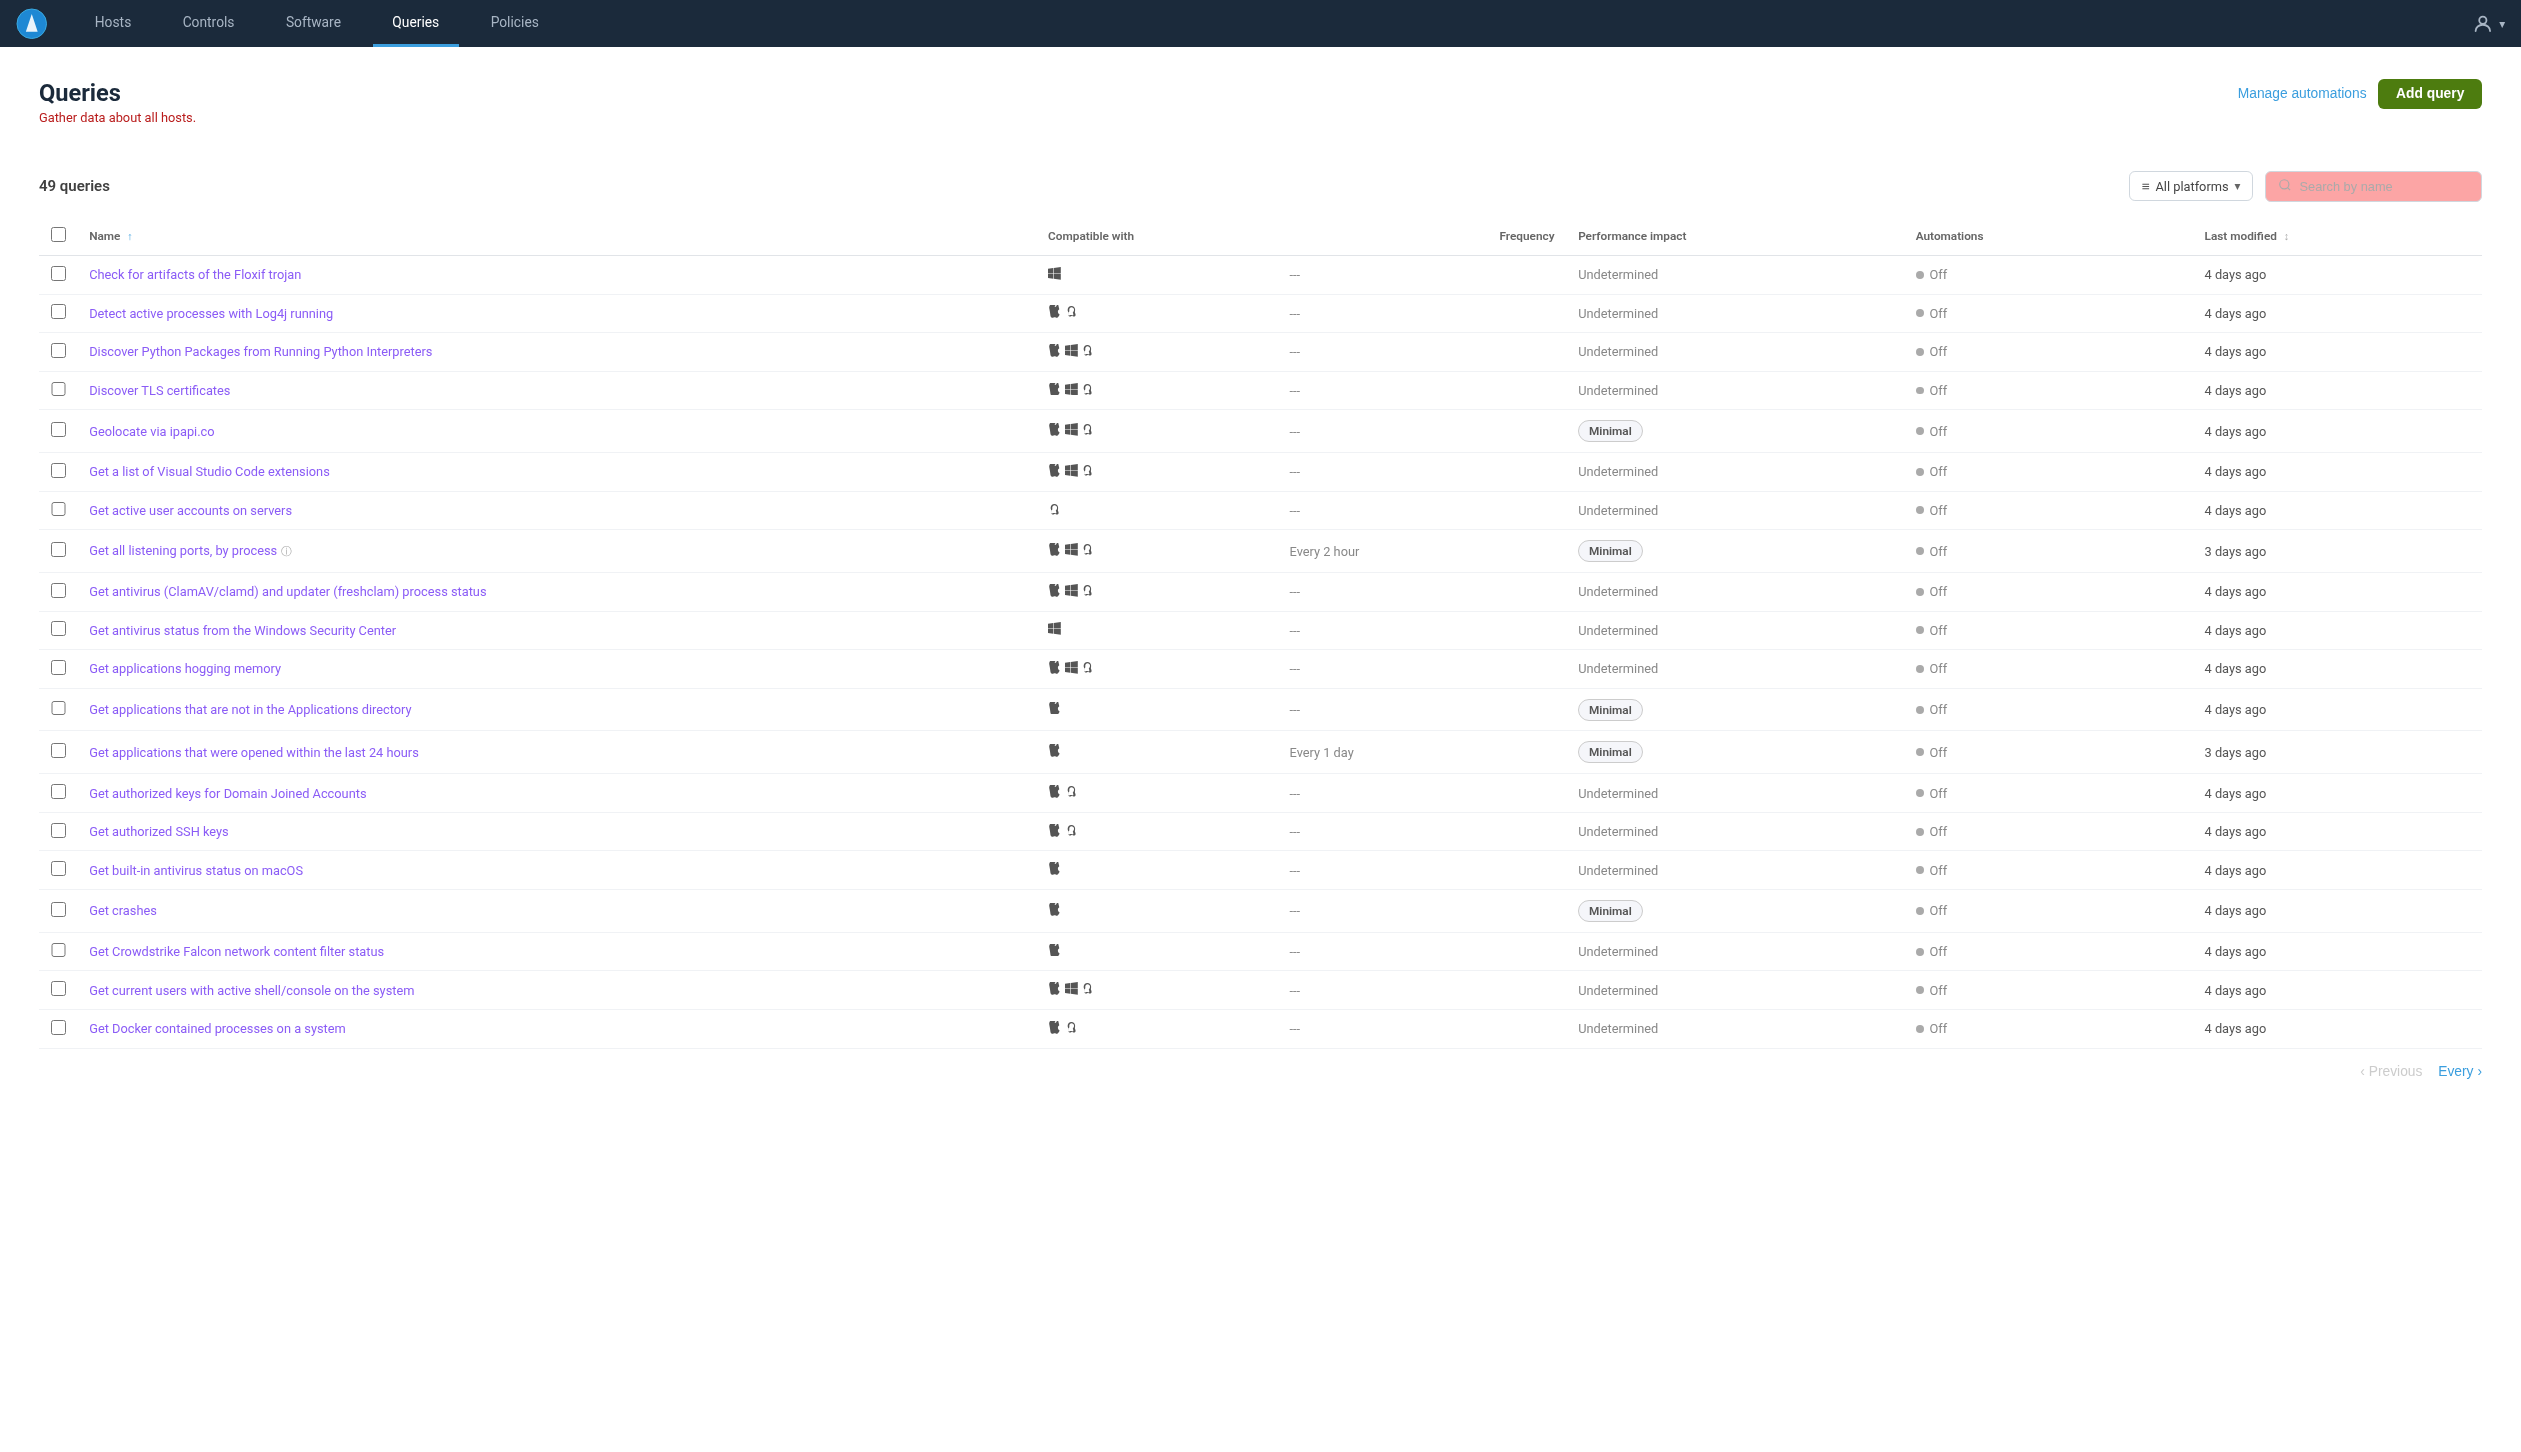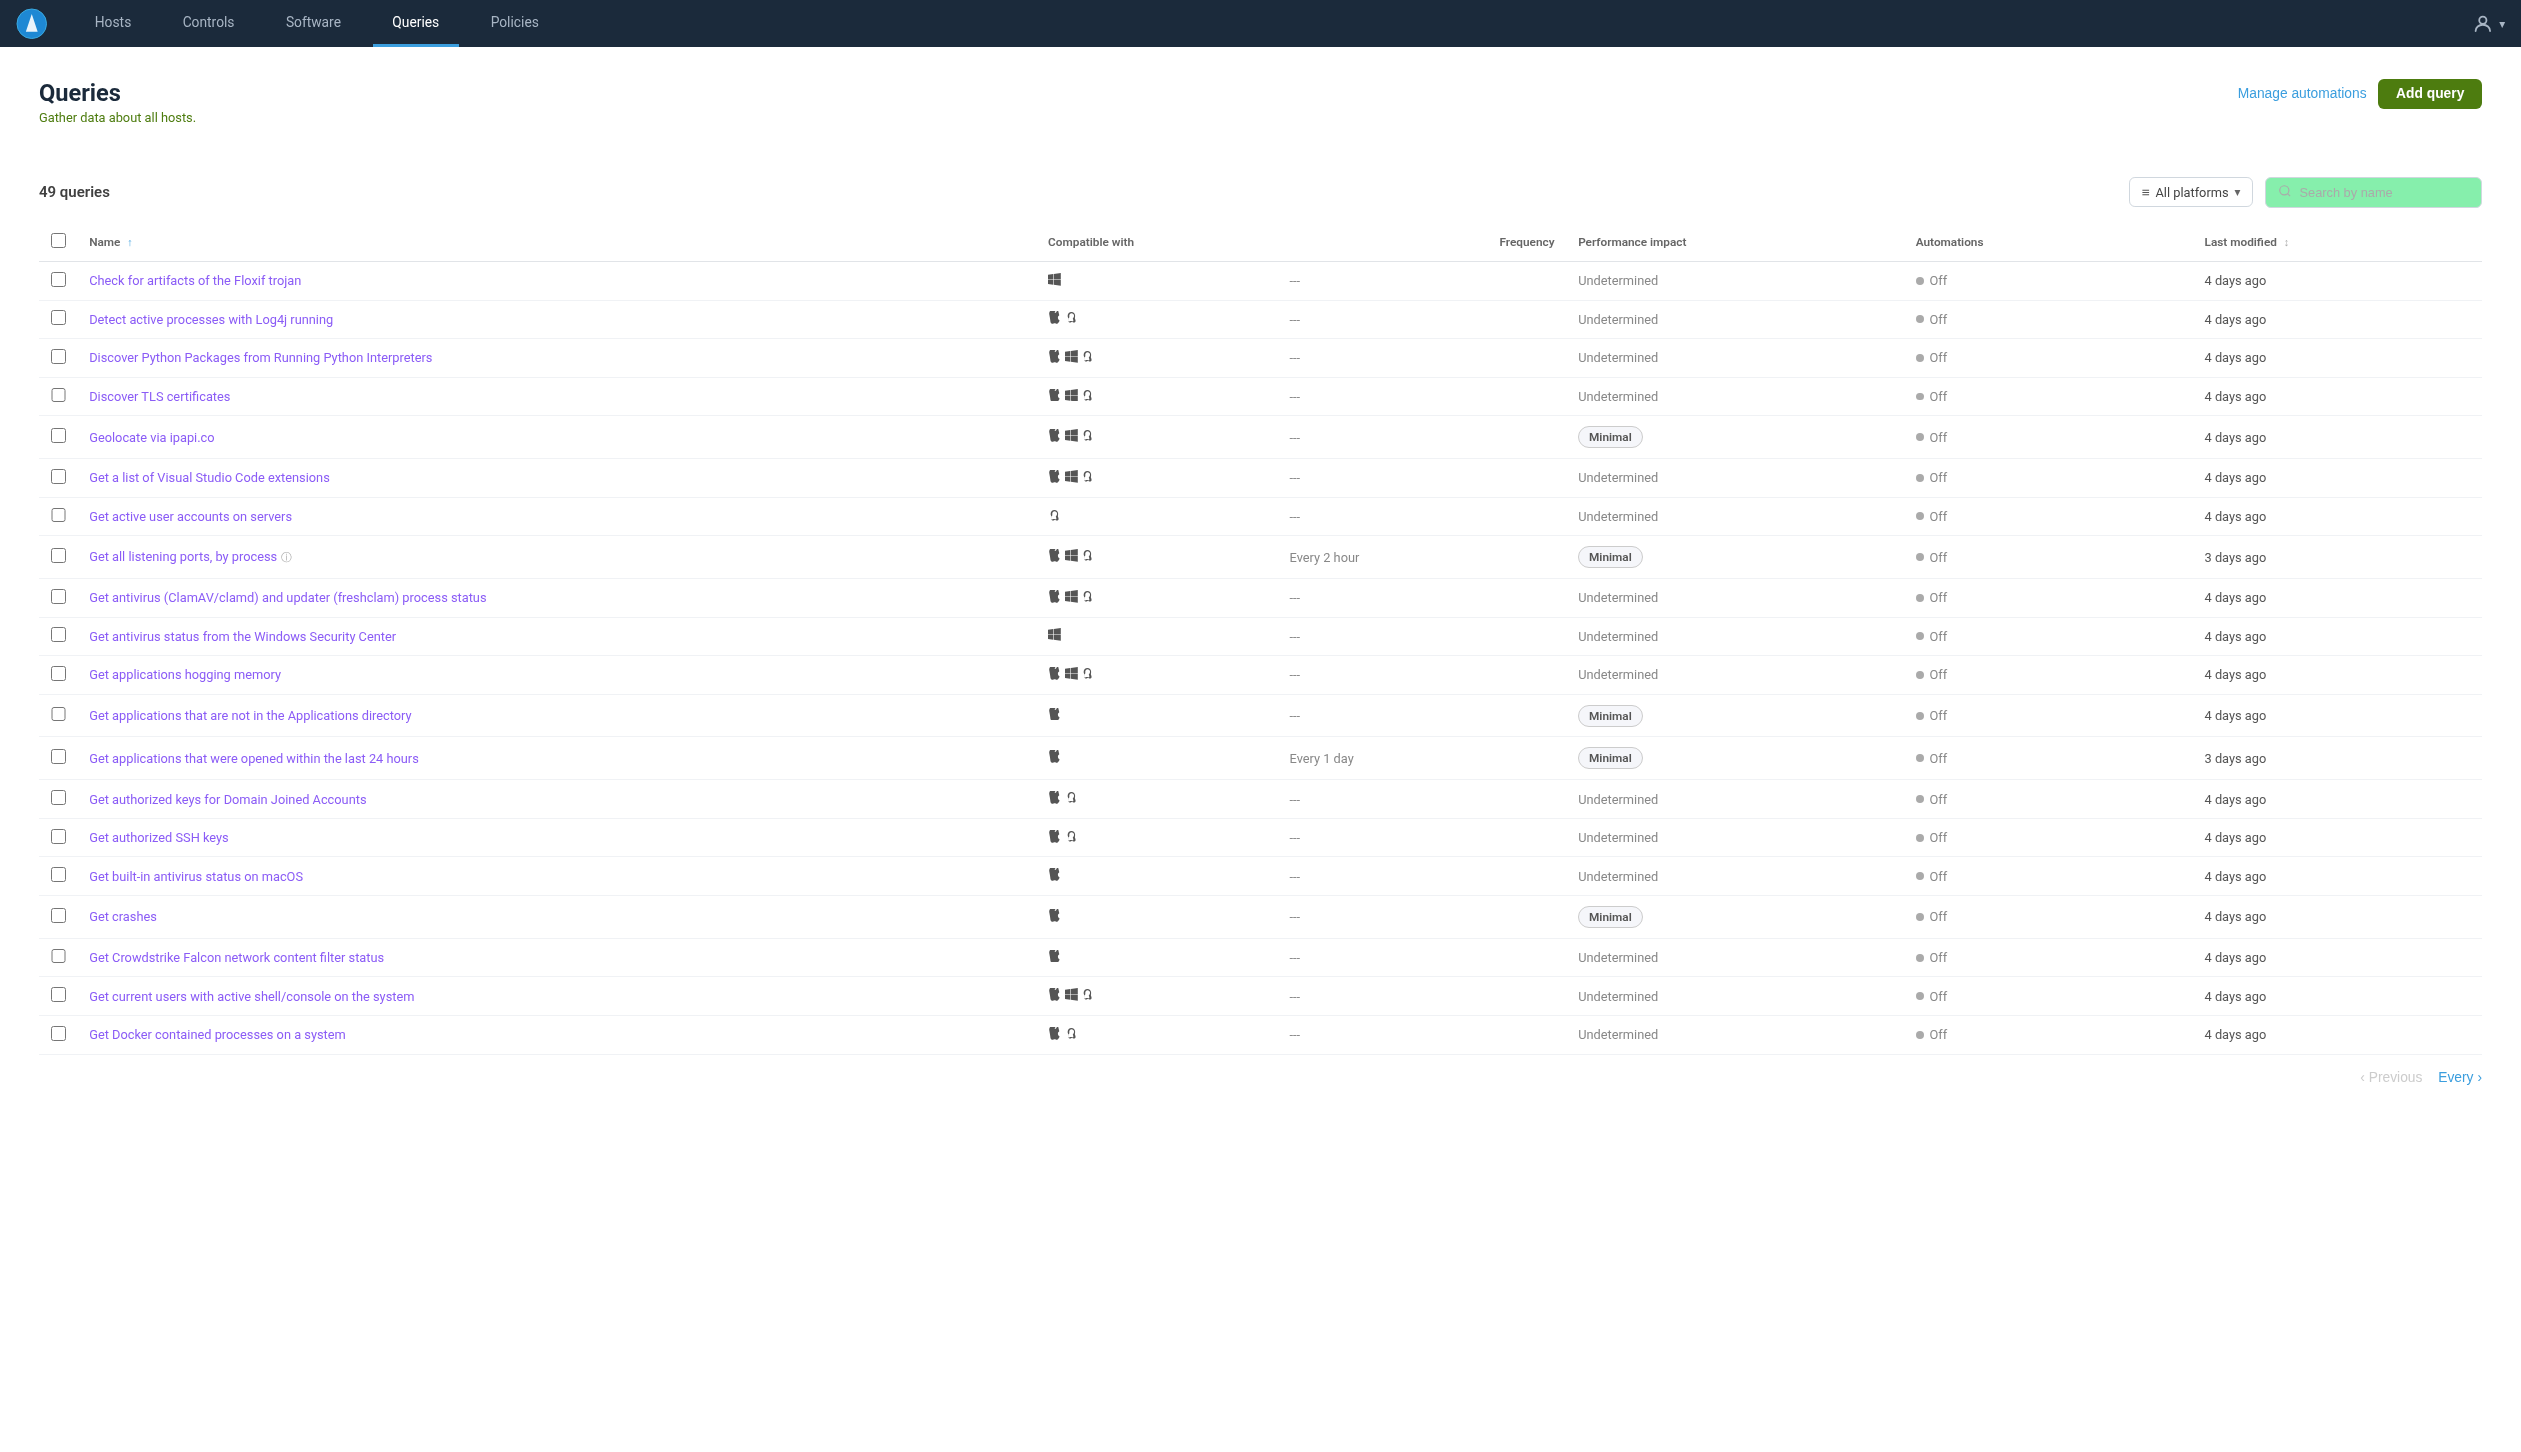--- a/index.html
+++ b/index.html
@@ -11,36 +11,36 @@
     .nav-logo svg { width: 31.5px; height: 31.5px; }
     .nav-item { color: #a8b5c4; font-size: 13.8px; padding: 0 19.7px; height: 47px; display: flex; align-items: center; cursor: pointer; text-decoration: none; border-bottom: 3px solid transparent; }
     .nav-item.active { color: #fff; border-bottom: 3px solid #3b9ede; }
     .nav-right { margin-left: auto; }
     .nav-user { color: #a8b5c4; display: flex; align-items: center; gap: 5.9px; cursor: pointer; }
 
     
     .main { padding: 31.5px 39px; background: #fff; min-height: calc(100vh - 47px); }
 
     .page-title { font-size: 23.6px; font-weight: 700; color: #1b2a3b; margin-bottom: 3.9px; }
-    .page-subtitle { font-size: 12.8px; color: #4d7c0f; margin-bottom: 28px; }
+    .page-subtitle { font-size: 12.8px; color: #b91c1c; margin-bottom: 22px; }
 
     
     .toolbar { display: flex; align-items: center; justify-content: space-between; margin-bottom: 15.8px; }
     .toolbar-left { display: flex; align-items: center; gap: 15.8px; }
     .toolbar-right { display: flex; align-items: center; gap: 11.8px; }
     .query-count { font-size: 15px; color: #404040; font-weight: 600; }
     .page-header { display: flex; justify-content: space-between; align-items: flex-start; margin-bottom: 23.6px; }
     .header-actions { display: flex; align-items: center; gap: 11.8px; }
 
     .btn-manage { background: transparent; border: none; color: #3b9ede; font-size: 13.8px; cursor: pointer; padding: 7.9px 0; }
     .btn-add { background: #4d7c0f; color: #fff; border: none; border-radius: 5.9px; padding: 7.9px 17.7px; font-size: 13.8px; font-weight: 600; cursor: pointer; }
 
     .platform-filter { display: flex; align-items: center; gap: 5.9px; border: 1px solid #d0d7de; border-radius: 5.9px; padding: 5.9px 11.8px; background: #fff; cursor: pointer; font-size: 12.8px; color: #444; }
 
-    .search-box { display: flex; align-items: center; border: 1px solid #d0d7de; border-radius: 5.9px; padding: 5.9px 11.8px; background: #86efac; gap: 7.9px; width: 217px; }
+    .search-box { display: flex; align-items: center; border: 1px solid #d0d7de; border-radius: 5.9px; padding: 5.9px 11.8px; background: #fca5a5; gap: 7.9px; width: 217px; }
     .search-box input { border: none; outline: none; font-size: 12.8px; color: #333; background: transparent; width: 100%; }
     .search-box input::placeholder { color: #aaa; }
 
     
     .table-wrap { width: 100%; overflow: hidden; }
     table { width: 100%; border-collapse: collapse; }
     thead tr { border-bottom: 1px solid #e1e4e8; }
     thead th { padding: 9.9px 11.8px; text-align: left; font-size: 11.8px; font-weight: 600; color: #666; white-space: nowrap; }
     thead th.col-name { width: 40%; }
     thead th.col-compat { width: 10%; }

